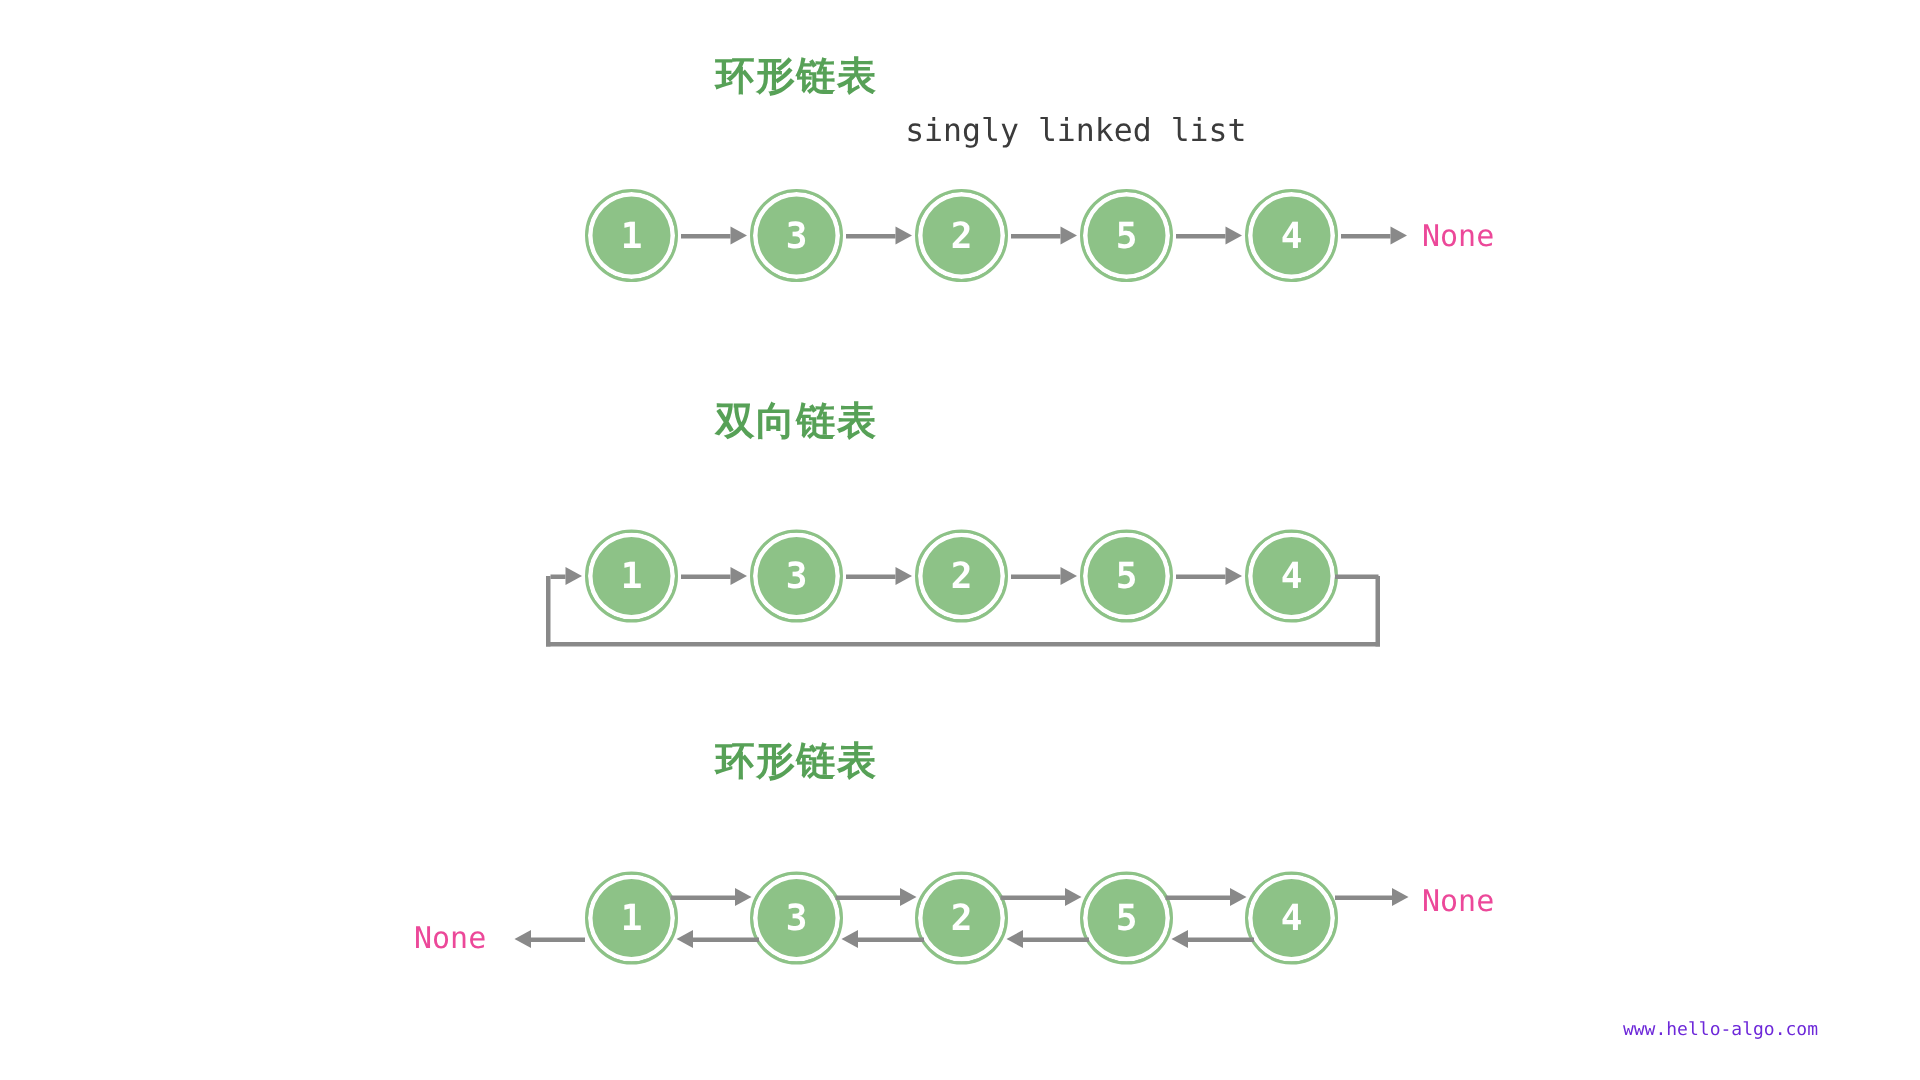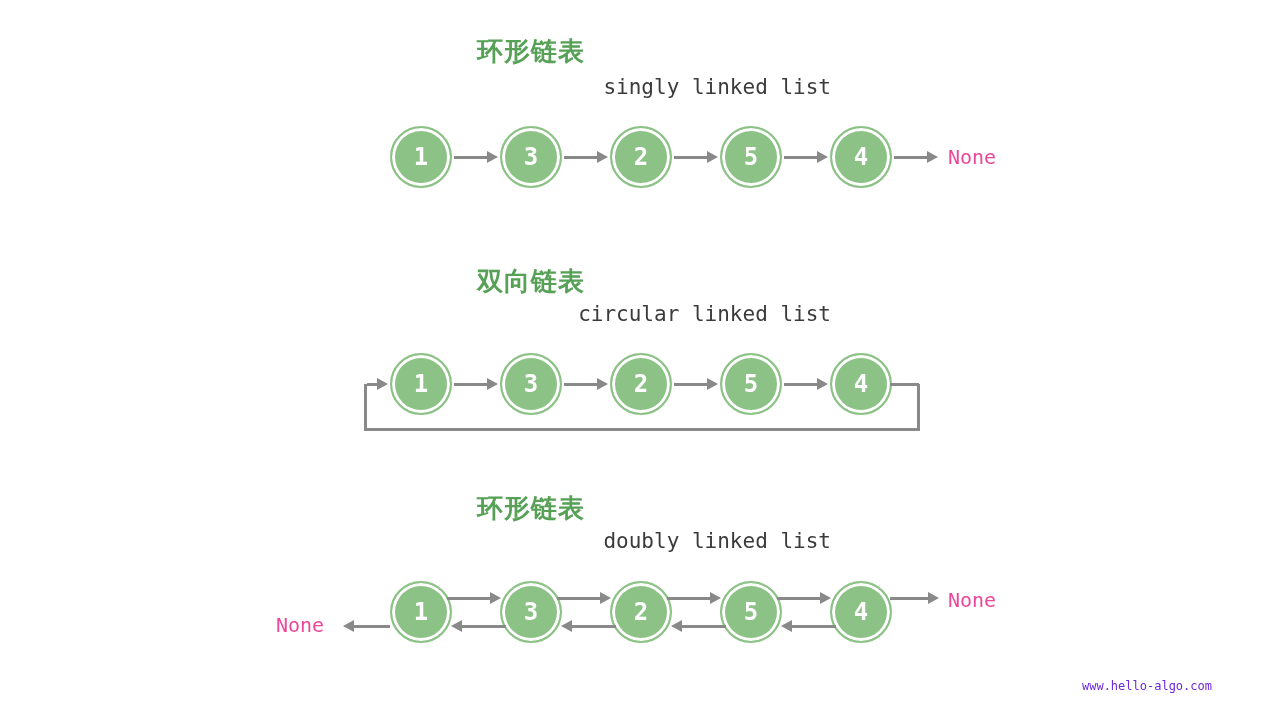--- a/index.html
+++ b/index.html
@@ -60,21 +60,20 @@
     </div>
 
   <div class="arrow r" style="left:454px;top:155.5px;width:33px"></div>
   <div class="arrow r" style="left:564px;top:155.5px;width:33px"></div>
   <div class="arrow r" style="left:674px;top:155.5px;width:33px"></div>
   <div class="arrow r" style="left:784px;top:155.5px;width:33px"></div>
   <div class="arrow r" style="left:894px;top:155.5px;width:33px"></div>
   <div class="none-label" style="left:948px;top:143px">None</div>
 
   <div class="zh-title" style="top:265px">双向链表</div>
-  <div class="en-sub" style="top:301px">circular linked list</div>
 
   <div class="node" style="left:390px;top:353px">
       <span class="nv">1</span>
     </div>
   <div class="node" style="left:500px;top:353px">
       <span class="nv">3</span>
     </div>
   <div class="node" style="left:610px;top:353px">
       <span class="nv">2</span>
     </div>
@@ -88,21 +87,20 @@
   <div class="arrow r" style="left:454px;top:382.5px;width:33px"></div>
   <div class="arrow r" style="left:564px;top:382.5px;width:33px"></div>
   <div class="arrow r" style="left:674px;top:382.5px;width:33px"></div>
   <div class="arrow r" style="left:784px;top:382.5px;width:33px"></div>
 
   <div class="loop-box"></div>
   <div class="line" style="left:890px;top:382.5px;width:29px"></div>
   <div class="arrow r" style="left:367px;top:382.5px;width:10px"></div>
 
   <div class="zh-title" style="top:492px">环形链表</div>
-  <div class="en-sub" style="top:528px">doubly linked list</div>
 
   <div class="node" style="left:390px;top:581px">
       <span class="nv">1</span>
     </div>
   <div class="node" style="left:500px;top:581px">
       <span class="nv">3</span>
     </div>
   <div class="node" style="left:610px;top:581px">
       <span class="nv">2</span>
     </div>

